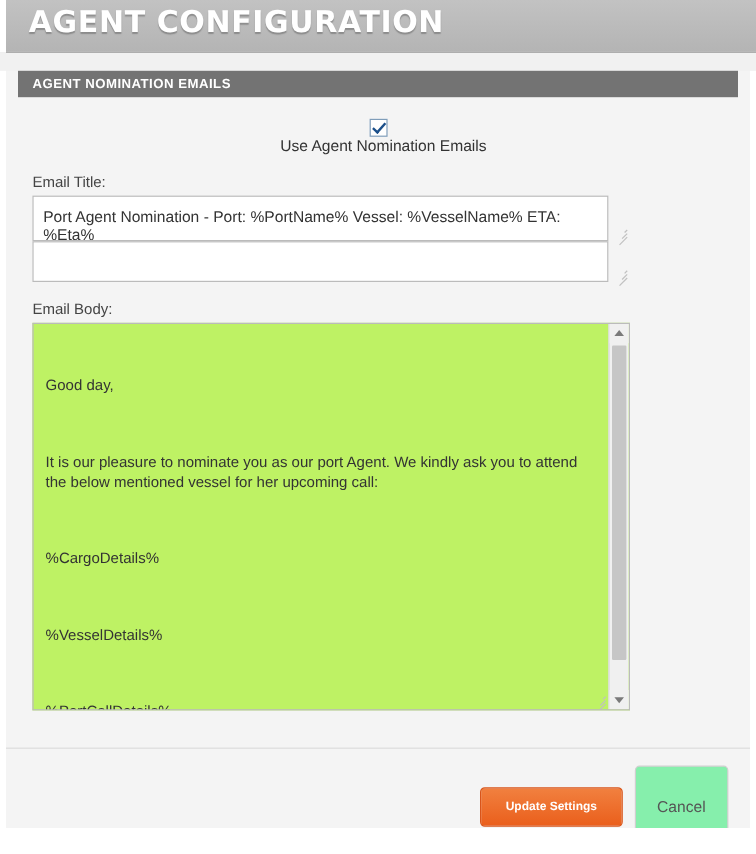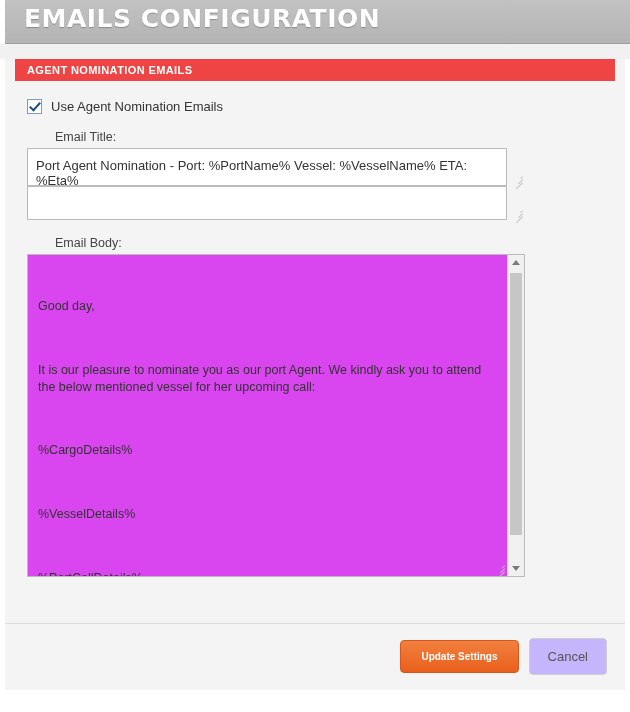--- a/index.html
+++ b/index.html
@@ -61,39 +61,40 @@
     background: #f4f4f4;
     border-left: 5px solid #ffffff;
     border-right: 5px solid #ffffff;
     box-sizing: border-box;
     height: 668px;
   }
 
   .section-bar {
     margin: 15px 10px 0 10px;
     height: 22px;
-    background: #ef4444;
+    background: #737373;
     color: #ffffff;
     font-size: 11px;
     font-weight: bold;
     letter-spacing: 0.4px;
     line-height: 22px;
     padding-left: 12px;
     box-sizing: border-box;
   }
 
   .form-area {
     padding: 0 22px;
   }
 
   
   .checkbox-row {
     display: flex;
     align-items: center;
     margin-top: 18px;
+    flex-direction: column;
   }
   .checkbox {
     width: 15px;
     height: 15px;
     border: 1px solid #7f9db9;
     background: #ffffff;
     box-sizing: border-box;
     position: relative;
     cursor: pointer;
     flex: 0 0 auto;
@@ -113,21 +114,20 @@
     margin-left: 9px;
     font-size: 13px;
     color: #333333;
   }
 
   .field-label {
     margin-top: 16px;
     margin-bottom: 4px;
     font-size: 12.5px;
     color: #444444;
-    margin-left: 28px;
   }
 
   .text-input {
     width: 480px;
     height: 38px;
     border: 1px solid #bbbbbb;
     background: #ffffff;
     box-sizing: border-box;
     padding: 9px 8px 0 8px;
     font-family: "Liberation Sans", sans-serif;
@@ -164,21 +164,21 @@
     height: 34px;
     padding-top: 8px;
   }
 
   
   .body-box {
     position: relative;
     width: 498px;
     height: 323px;
     border: 1px solid #bbbbbb;
-    background: #d946ef;
+    background: #bef264;
     box-sizing: border-box;
     overflow: hidden;
   }
   .body-content {
     position: absolute;
     left: 0; top: 0;
     width: 478px;
     height: 321px;
     padding: 10px 12px 0 10px;
     box-sizing: border-box;
@@ -256,47 +256,47 @@
     border-radius: 4px;
     color: #ffffff;
     font-size: 10px;
     font-weight: bold;
     padding: 10px 20px;
     cursor: pointer;
     font-family: "Liberation Sans", sans-serif;
   }
   .btn-secondary {
     margin-left: 10px;
-    background: #c4b5fd;
+    background: #86efac;
     border: 1px solid #cfcfcf;
     border-radius: 4px;
     color: #555555;
     font-size: 13px;
-    padding: 10px 18px;
+    padding: 26px 18px;
     cursor: pointer;
     font-family: "Liberation Sans", sans-serif;
   }
 
   .bottom-strip {
     position: absolute;
     left: 0;
     right: 0;
     bottom: 0;
     height: 22px;
     background: #ffffff;
   }
 </style>
 </head>
 <body>
 
 <div class="page">
 
   <div class="header">
     <div class="header-edge-left"></div>
-    <div class="header-title">EMAILS CONFIGURATION</div>
+    <div class="header-title">AGENT CONFIGURATION</div>
   </div>
 
   <div class="panel">
 
     <div class="section-bar">AGENT NOMINATION EMAILS</div>
 
     <div class="form-area">
 
       <div class="checkbox-row">
         <div class="checkbox checked"></div>

